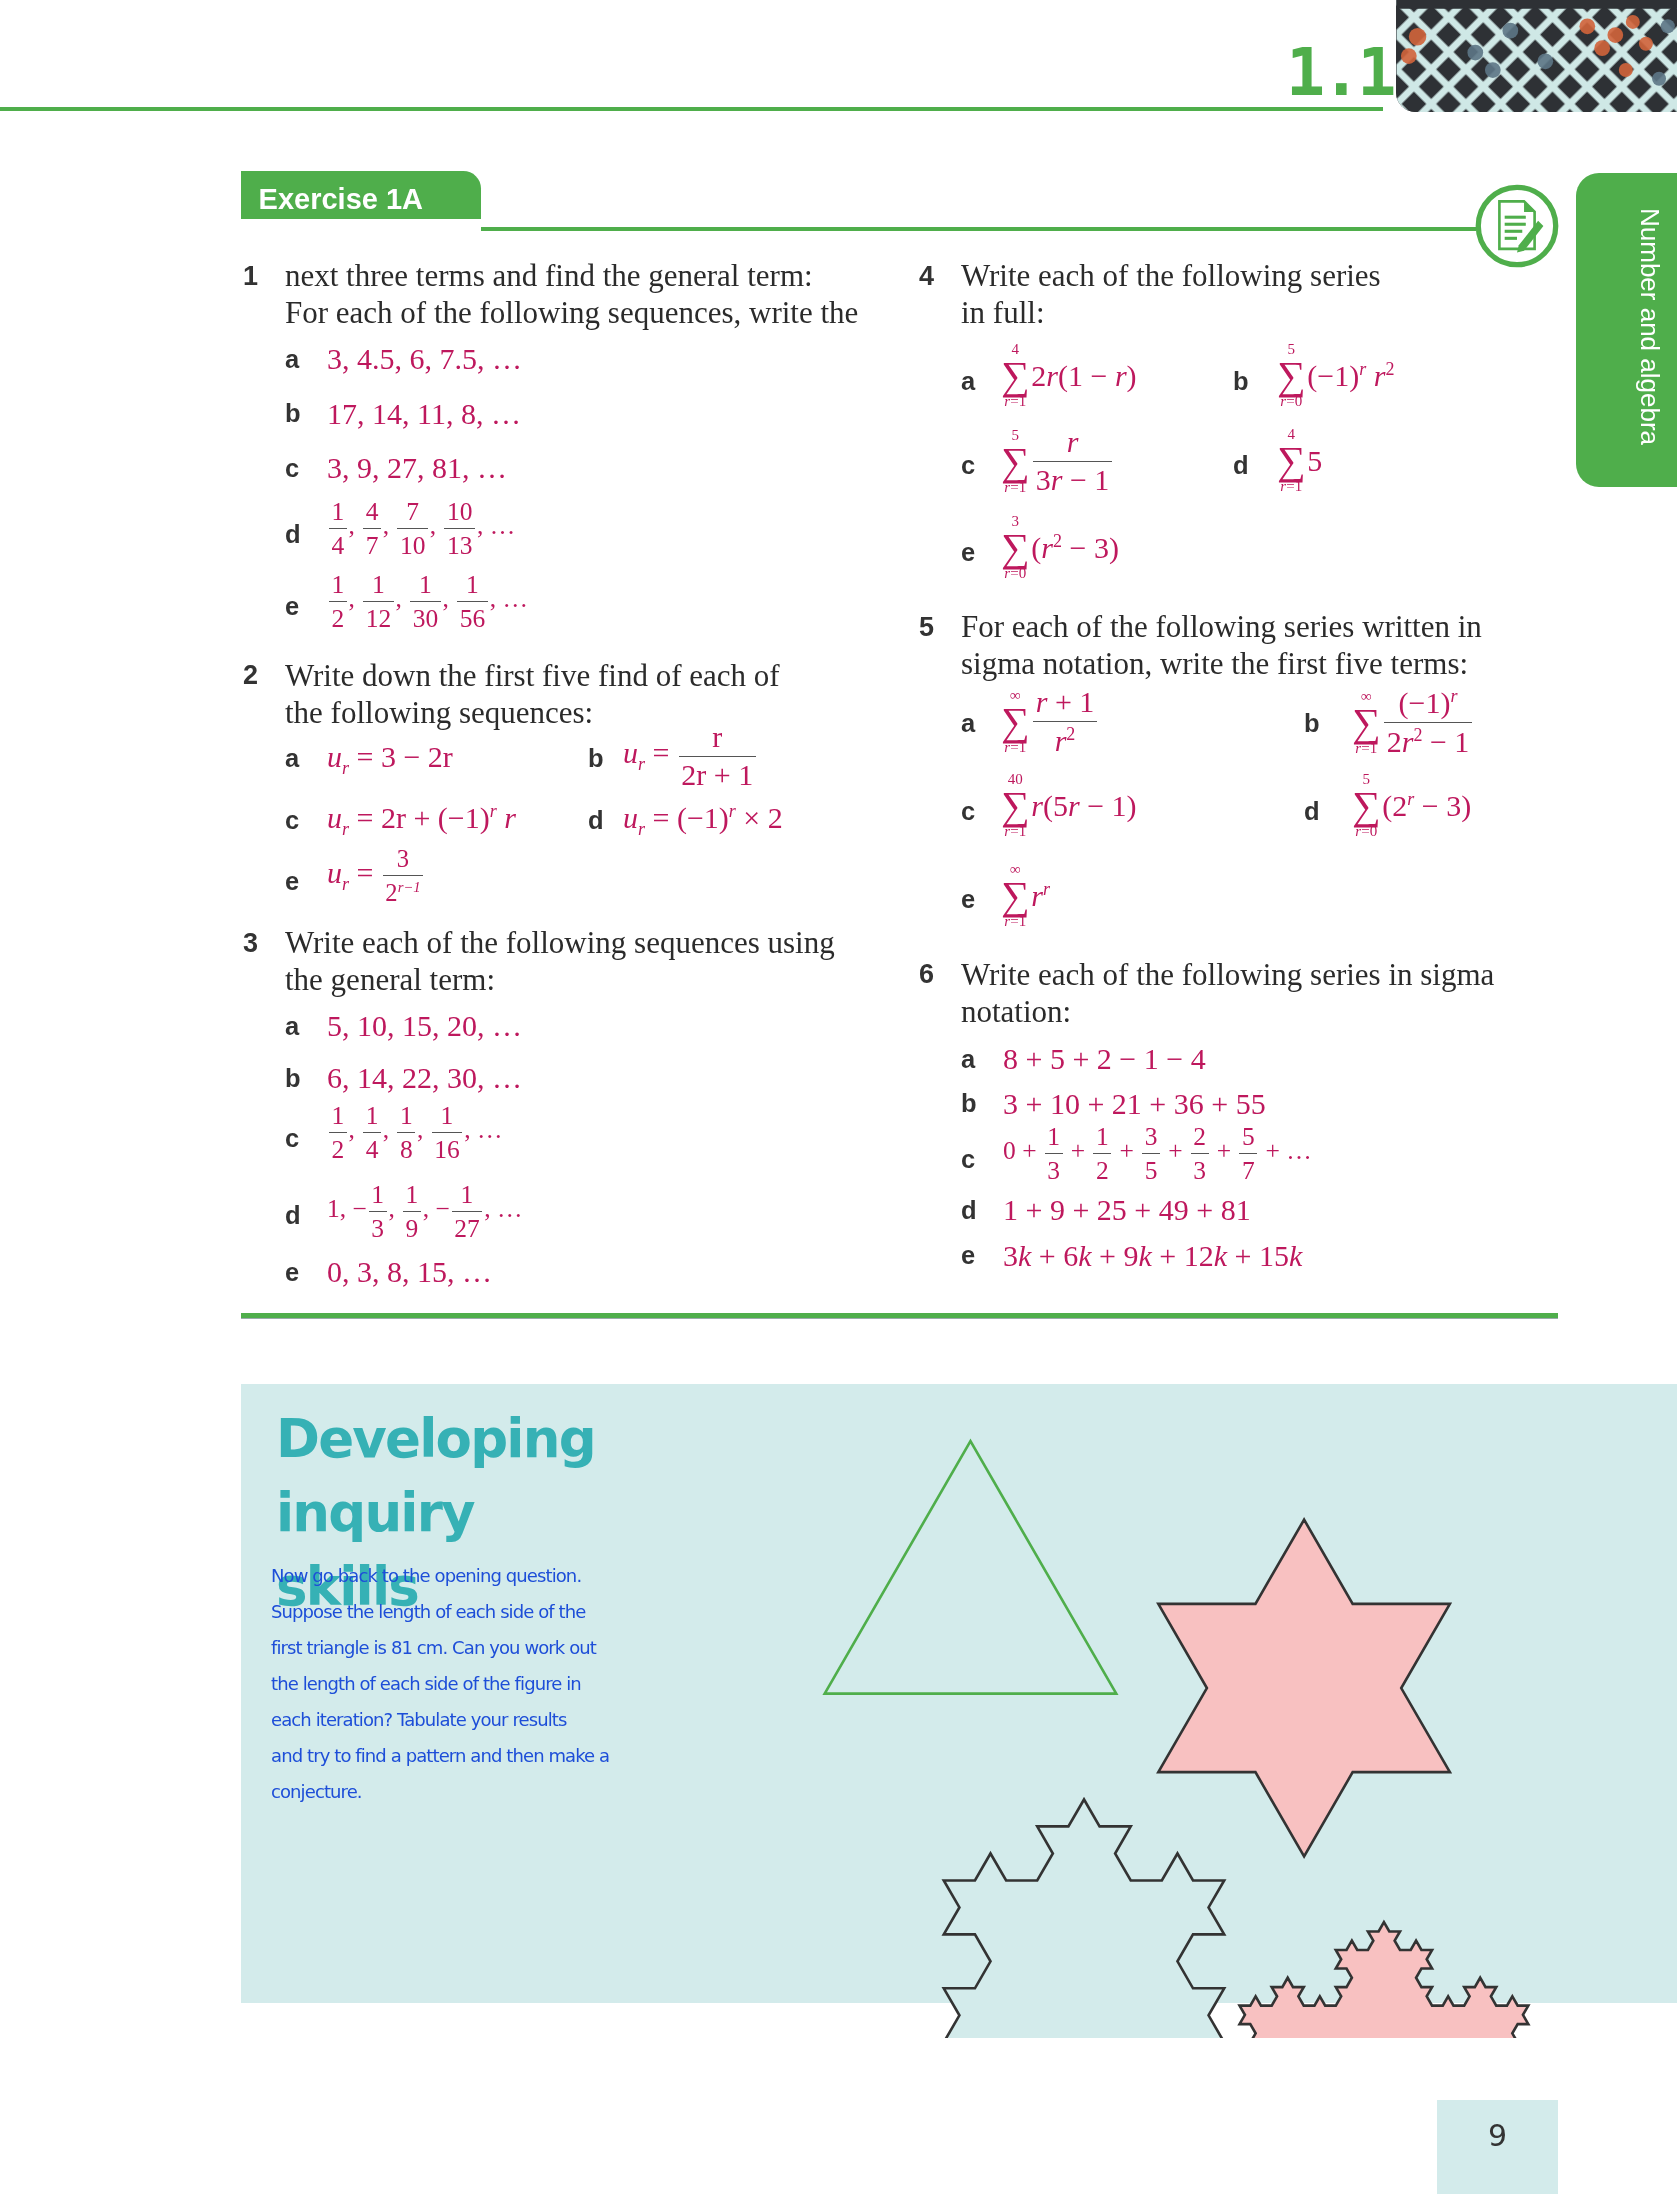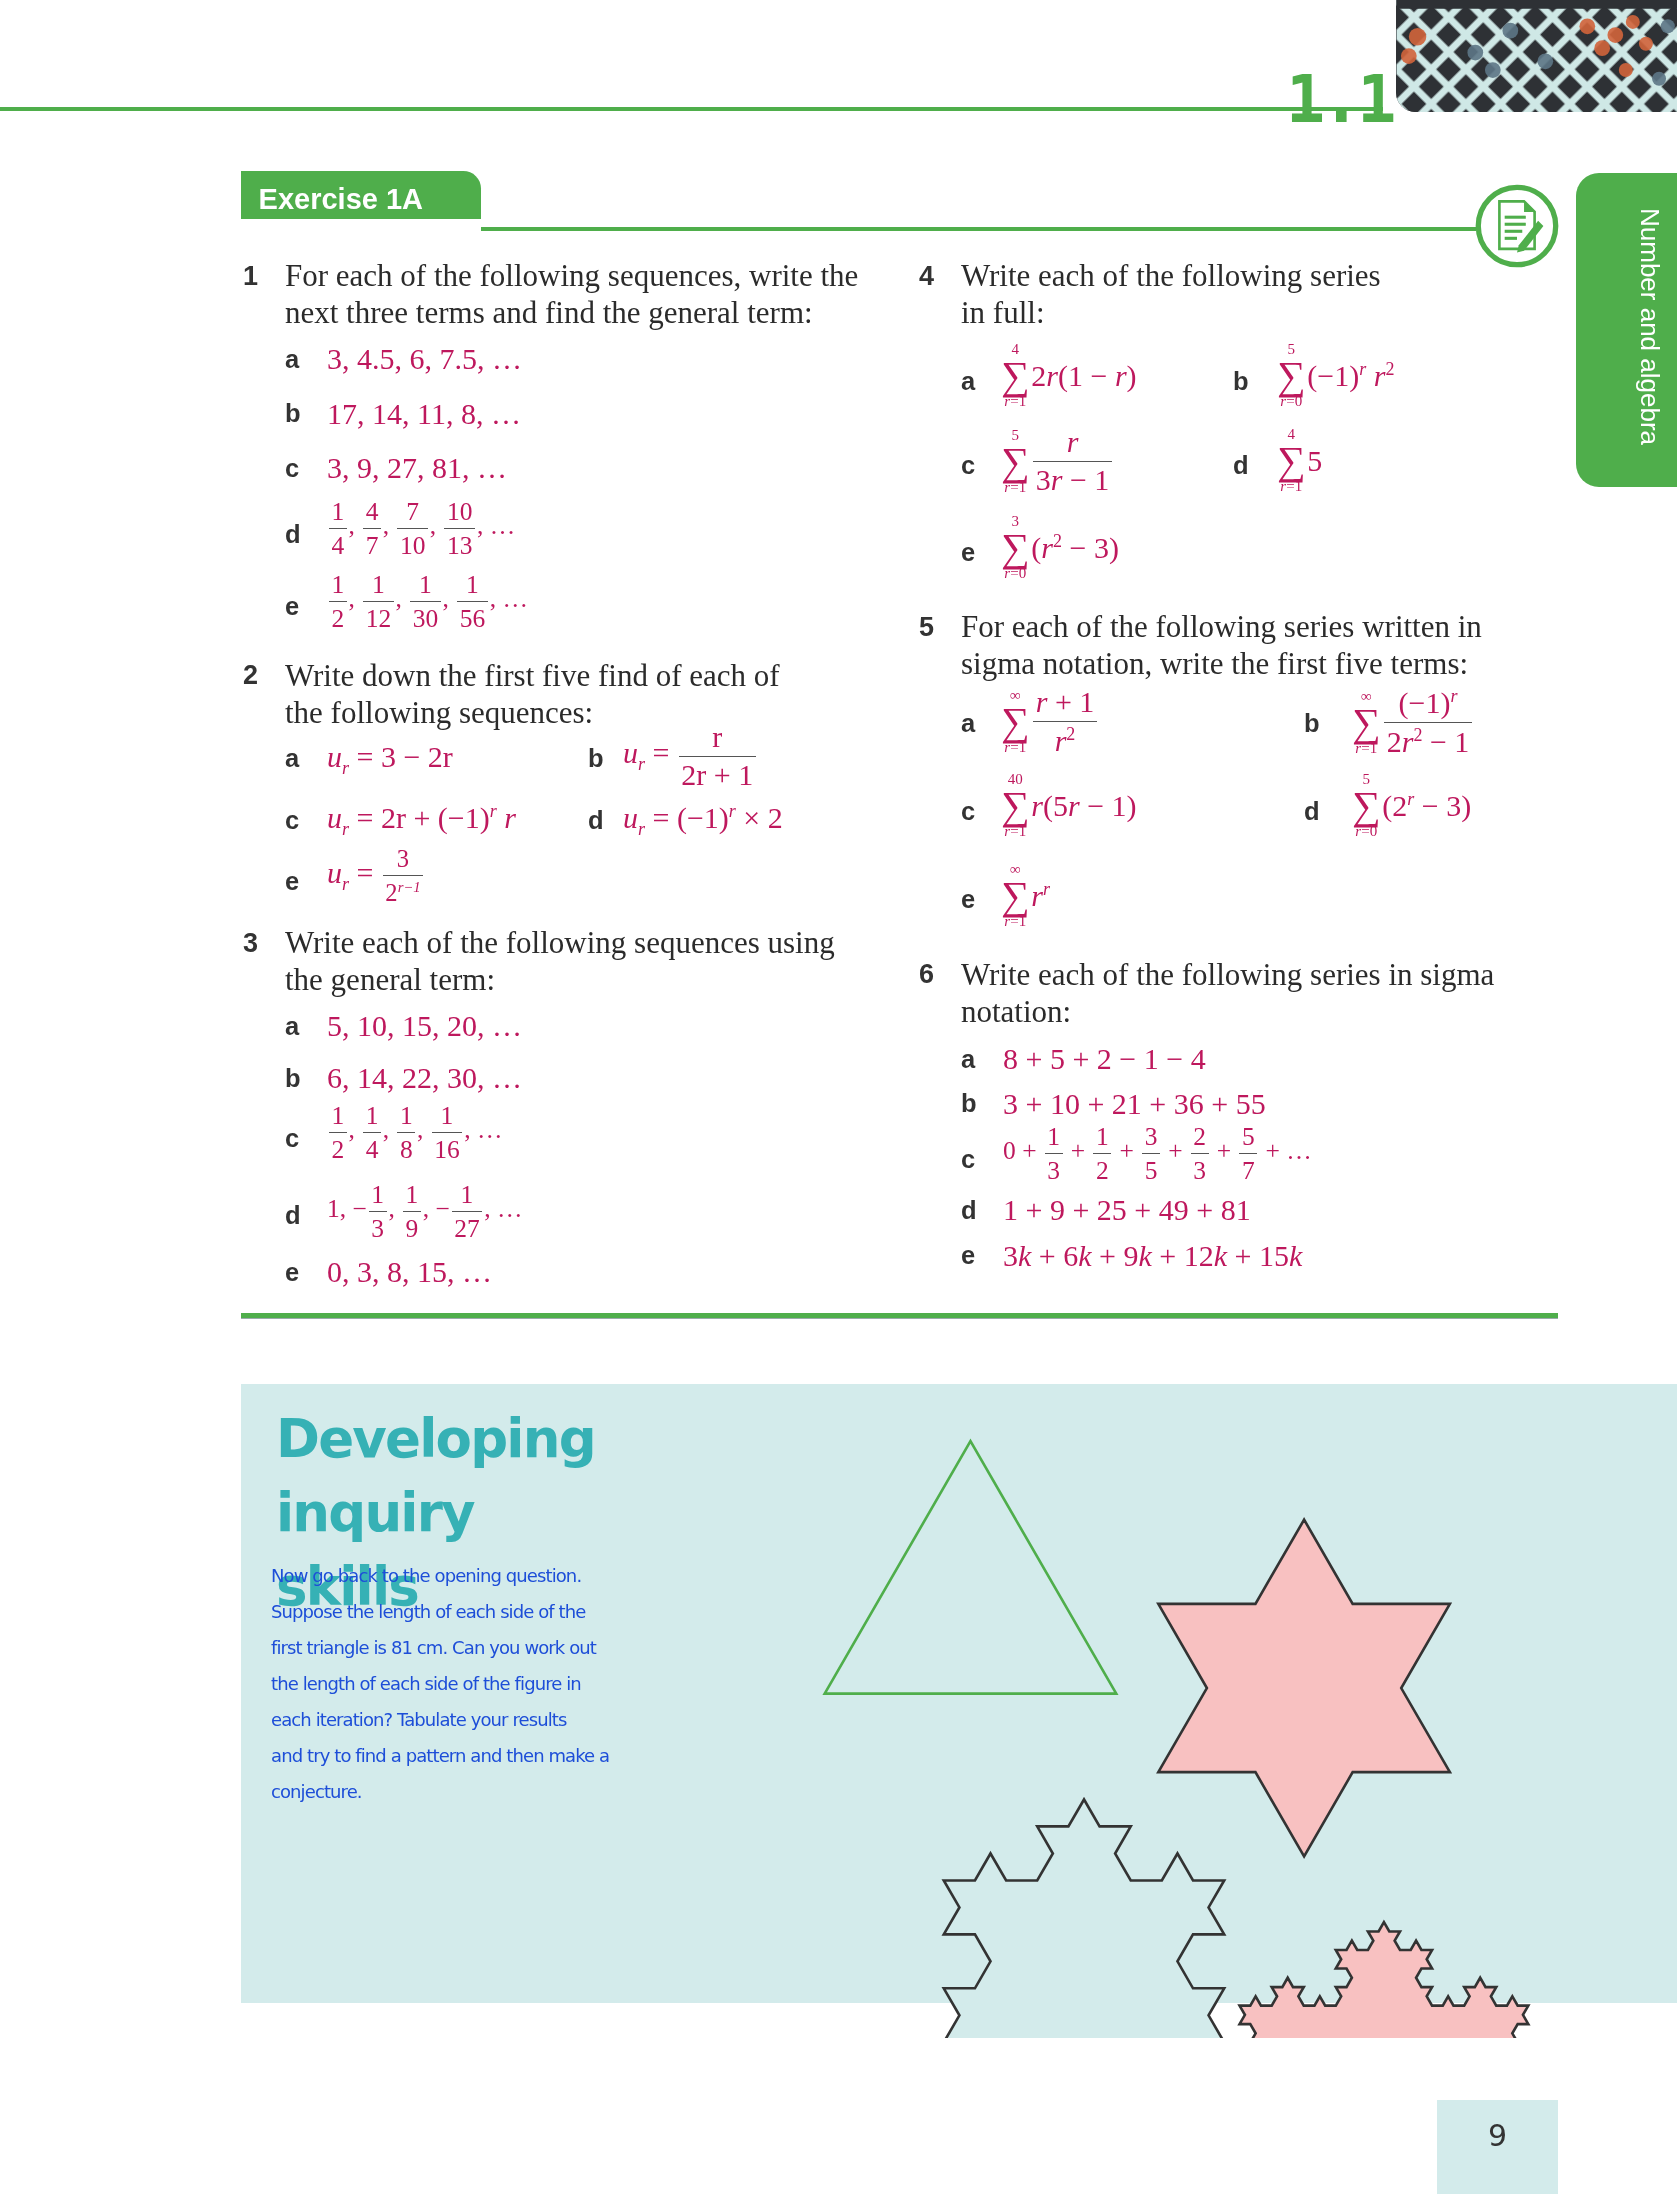--- a/index.html
+++ b/index.html
@@ -3,21 +3,21 @@
 <meta charset="utf-8">
 <style>
   html, body { margin:0; padding:0; }
   body { width:1677px; height:2195px; position:relative; background:#ffffff; overflow:hidden;
          font-family:"Liberation Serif", serif; color:#2b2b2b; }
   .abs { position:absolute; }
 
   
   #top-rule { left:0; top:107px; width:1383px; height:4.4px; background:#4fae4b; }
   #section-num { left:1286px; top:35px; font-size:65px; font-weight:bold; color:#4fae4b;
-                 font-family:"DejaVu Sans Mono", monospace; letter-spacing:-3.5px;margin-top:27px; }
+                 font-family:"DejaVu Sans Mono", monospace; letter-spacing:-3.5px; }
   #pattern { left:1396px; top:0; width:282px; height:112px; border-bottom-left-radius:19.3px; overflow:hidden; background:#2e3135; }
 
   
   #ex-tab { left:241px; top:171px; width:240px; height:48px; background:#4fae4b;
             border-top-right-radius:17.6px; }
   #ex-tab span { position:absolute; left:17.6px; top:12.3px; color:#fff; font-size:29px; font-weight:bold;
                  font-family:"Liberation Sans", sans-serif; }
   #ex-line { left:481px; top:227px; width:995px; height:4.4px; background:#4fae4b; }
   #ex-icon { left:1473px; top:182px; width:88px; height:88px; }
 
@@ -111,22 +111,22 @@
     <path d="M52 72 L74 44 L80 50 L58 78 L50 80 Z" fill="#4fae4b"></path>
   </svg>
 </div>
 
 <div class="abs" id="side-tab">
   <span>Number and algebra</span>
 </div>
 
 <div class="abs qnum" style="left:243px;top:261px;">1</div>
 <div class="abs qtext" style="left:285px;top:257px;">
+  <div>next three terms and find the general term:</div>
   <div>For each of the following sequences, write the</div>
-  <div>next three terms and find the general term:</div>
 </div>
 <div class="abs lbl" style="left:285px;top:345px;">a</div>
 <div class="abs expr" style="left:327px;top:342px;">3, 4.5, 6, 7.5, …</div>
 <div class="abs lbl" style="left:285px;top:399px;">b</div>
 <div class="abs expr" style="left:327px;top:397px;">17, 14, 11, 8, …</div>
 <div class="abs lbl" style="left:285px;top:454px;">c</div>
 <div class="abs expr" style="left:327px;top:451px;">3, 9, 27, 81, …</div>
 <div class="abs lbl" style="left:285px;top:520px;">d</div>
 <div class="abs expr fraclist" style="left:327px;top:499px;font-size:25.5px;"><span class="frac"><span class="num">1</span><span class="den">4</span></span><span>, </span><span class="frac"><span class="num">4</span><span class="den">7</span></span><span>, </span><span class="frac"><span class="num">7</span><span class="den">10</span></span><span>, </span><span class="frac"><span class="num">10</span><span class="den">13</span></span><span>, …</span></div>
 <div class="abs lbl" style="left:285px;top:592px;">e</div>

